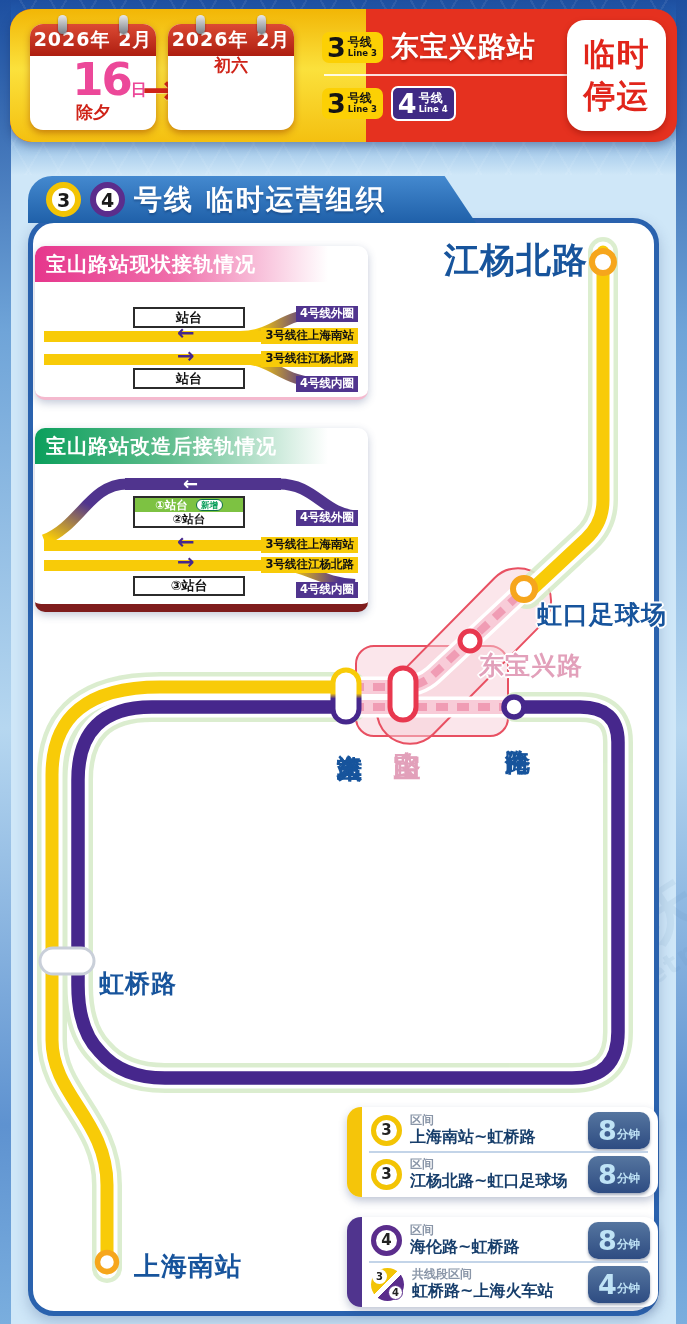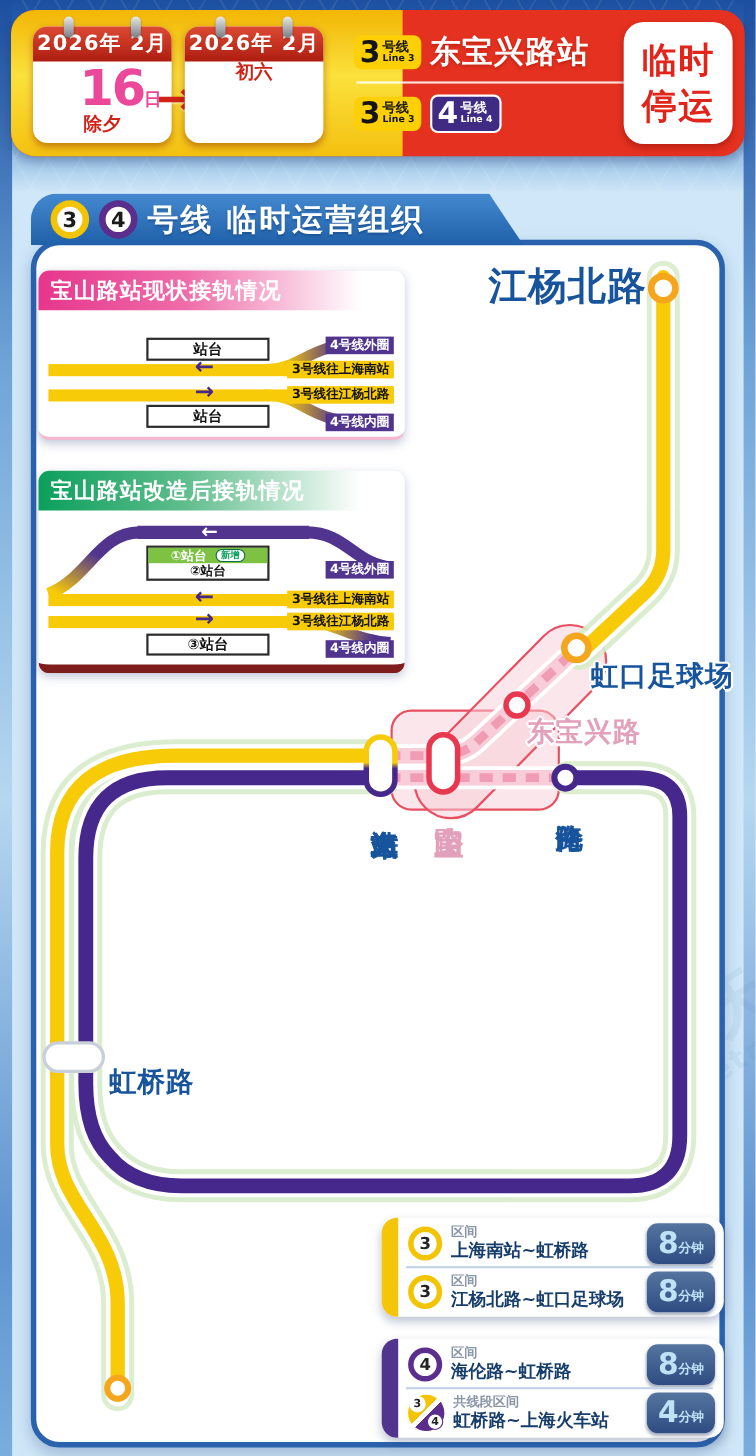--- a/index.html
+++ b/index.html
@@ -282,20 +282,21 @@
     </g>
   </svg>
 
   <div class="map-label" style="left:440px;top:237px;width:148px;text-align:right;font-size:35px;">江杨北路</div>
   <div class="map-label" style="left:537px;top:598px;font-size:25px;">虹口足球场</div>
   <div class="map-label rose" style="left:479px;top:649px;font-size:25px;">东宝兴路</div>
   <div class="map-label rose v" style="left:389px;top:730px;font-size:27px;">宝山路</div>
   <div class="map-label v" style="left:501px;top:730px;font-size:25px;">海伦路</div>
   <div class="map-label v" style="left:333px;top:735px;font-size:25px;">上海火车站</div>
   <div class="map-label" style="left:99px;top:967px;font-size:25px;">虹桥路</div>
+  <div class="map-label" style="left:134px;top:1249px;font-size:26px;">上海南站</div>
 
   <div class="inset current">
     <div class="inset-title">宝山路站现状接轨情况</div>
     <div class="inset-body">
       <svg class="curve-svg" style="left:0;top:0;" width="333" height="118" viewBox="0 0 333 118">
         <defs>
           <linearGradient id="yp1" x1="0" y1="0" x2="1" y2="0">
             <stop offset="0.2" stop-color="#f8cb08"></stop>
               <stop offset="0.8" stop-color="#50348e"></stop>
           </linearGradient>

